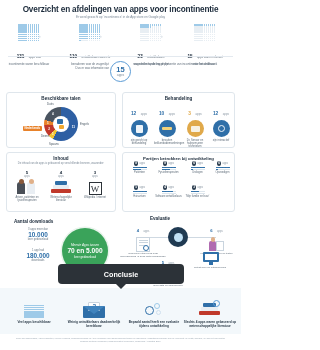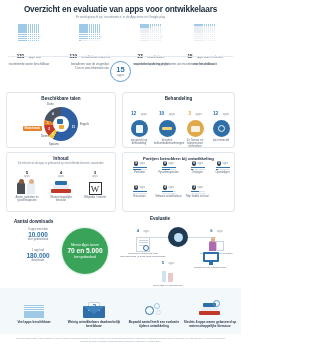--- a/index.html
+++ b/index.html
@@ -162,21 +162,21 @@
   .footer {
     position: absolute; left: 14px; top: 337px; width: 213px;
     font-size: 2.15px; color: #9aa6b1; text-align:center; line-height:1.45;
   }
 </style>
 </head>
 <body>
 
 <div id="root">
 
-  <div class="title">Overzicht en evaluatie van apps voor ontwikkelaars</div>
+  <div class="title">Overzicht en afdelingen van apps voor incontinentie</div>
   <div class="subtitle">Er werd gezocht op 'incontinence' in de App store en Google play</div>
 
   <div id="funnel-layer">
       <div style="position:absolute;left:18px;top:24px;">
         <div class="gridbox" style="grid-template-columns:repeat(11,1.55px);">
           <div class="gcell" style="background:#9ecae8"></div>
           <div class="gcell" style="background:#9ecae8"></div>
           <div class="gcell" style="background:#9ecae8"></div>
           <div class="gcell" style="background:#9ecae8"></div>
           <div class="gcell" style="background:#9ecae8"></div>
@@ -903,20 +903,21 @@
             <div style="position:absolute;left:0;top:0;width:16px;height:10px;background:#2f6fa8;border-radius:1px;"></div>
             <div style="position:absolute;left:2px;top:2px;width:12px;height:6px;background:#fff;"></div>
             <div style="position:absolute;left:6px;top:10px;width:4px;height:3px;background:#2f6fa8;"></div>
           </div>
         </div>
         <div class="cap">getest door de ontwikkelaars</div>
       </div>
     </div>
 
   <div class="concl-band"></div>
+  <div class="conclusie">Conclusie</div>
   <div id="concl-layer">
       <div class="citem2" style="left:6px;top:296px;">
         <div class="art">
           <div class="gridbox" style="grid-template-columns:repeat(10,1.55px);">
             <div class="gcell" style="background:#9ecae8"></div>
             <div class="gcell" style="background:#9ecae8"></div>
             <div class="gcell" style="background:#9ecae8"></div>
             <div class="gcell" style="background:#9ecae8"></div>
             <div class="gcell" style="background:#9ecae8"></div>
             <div class="gcell" style="background:#9ecae8"></div>

